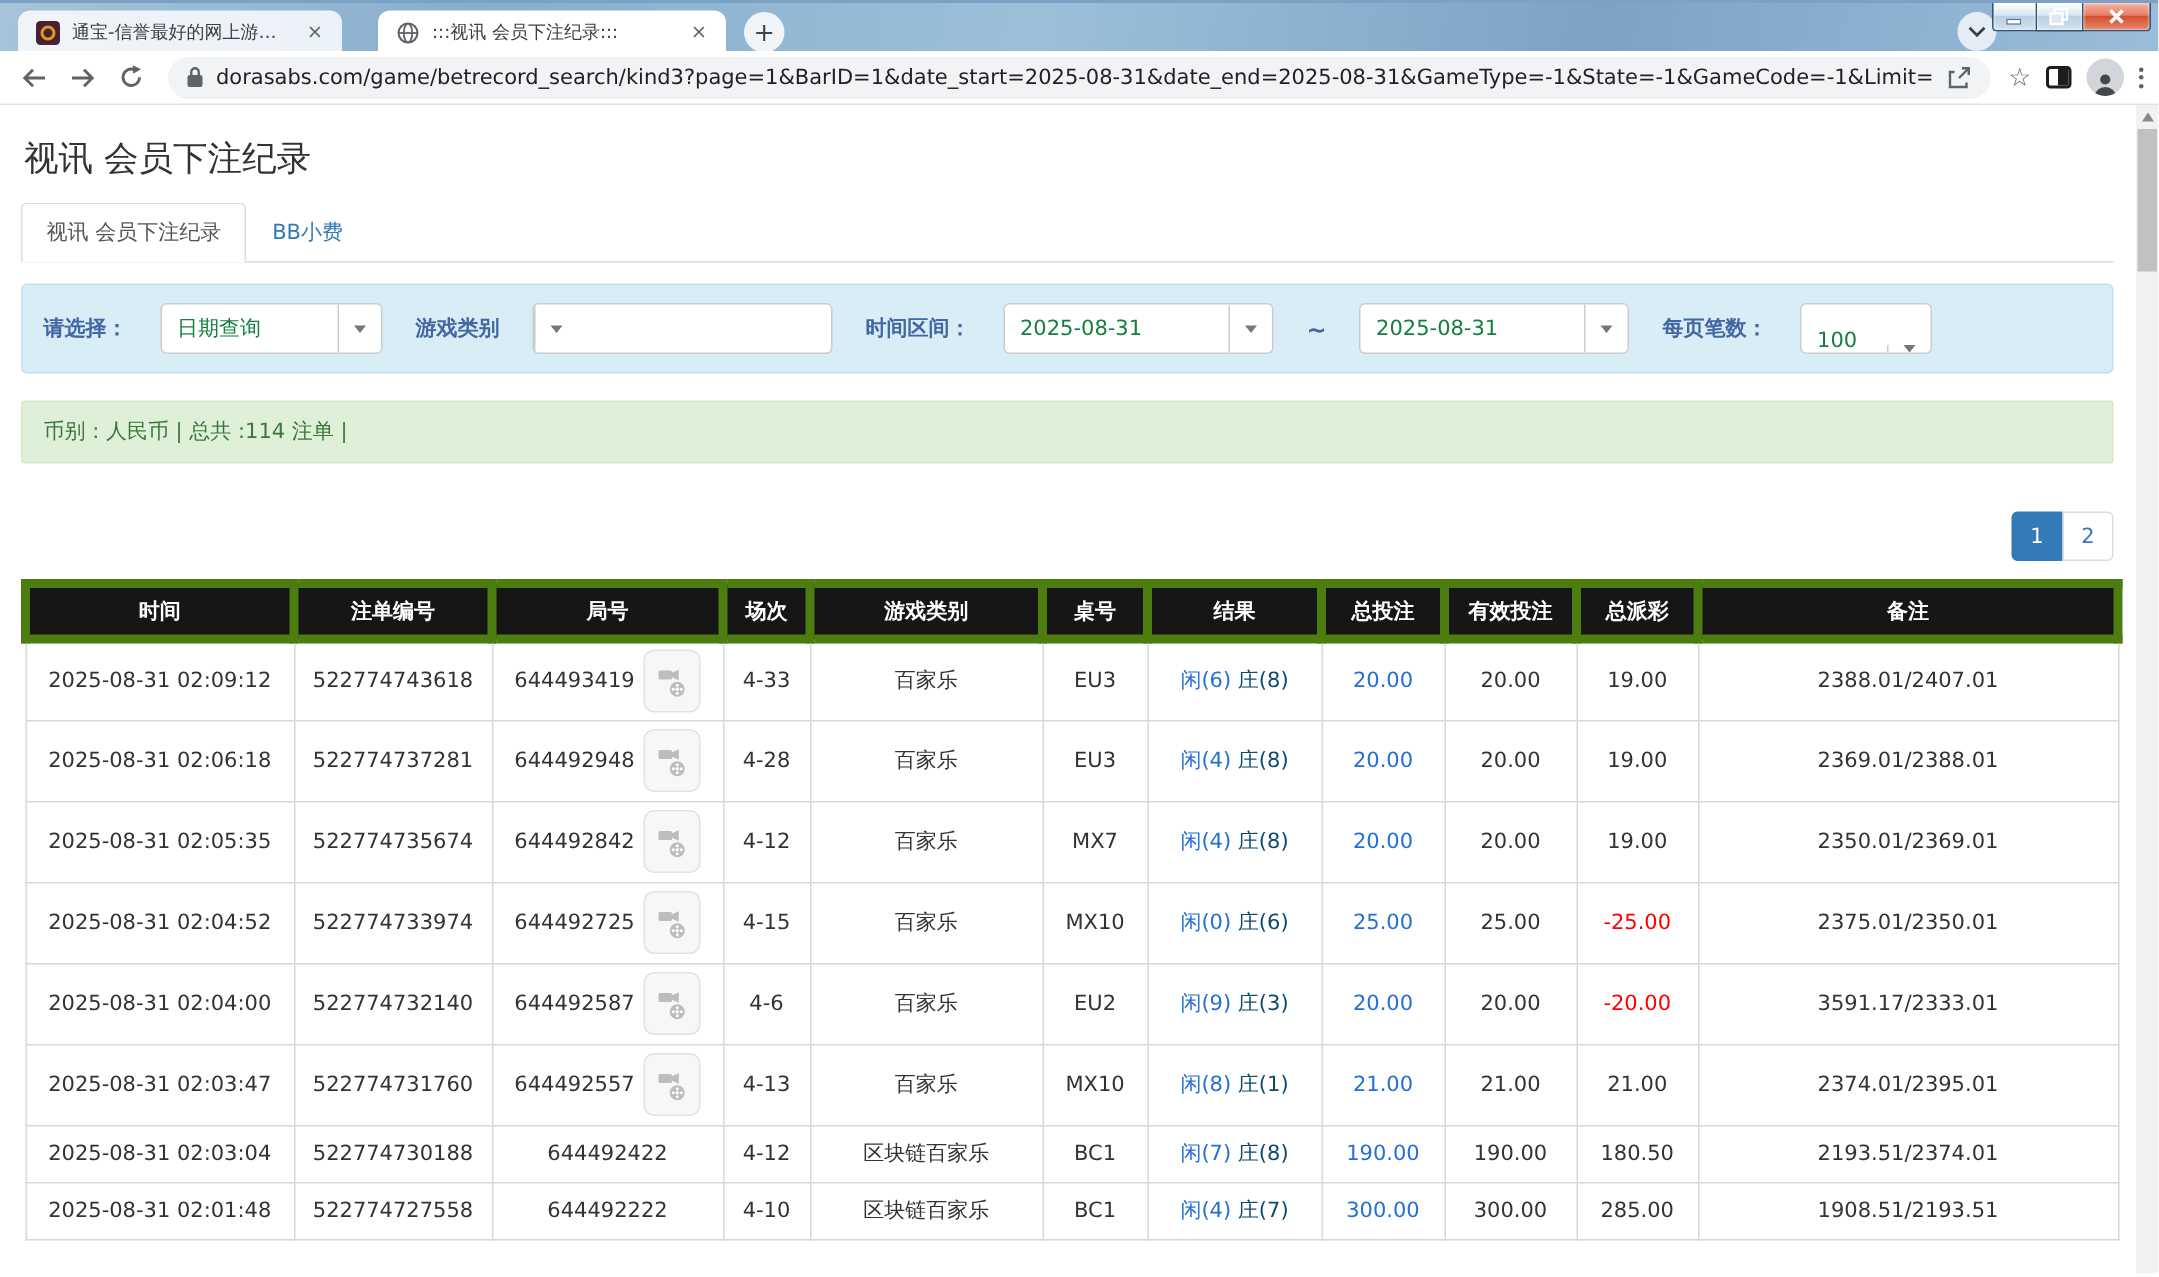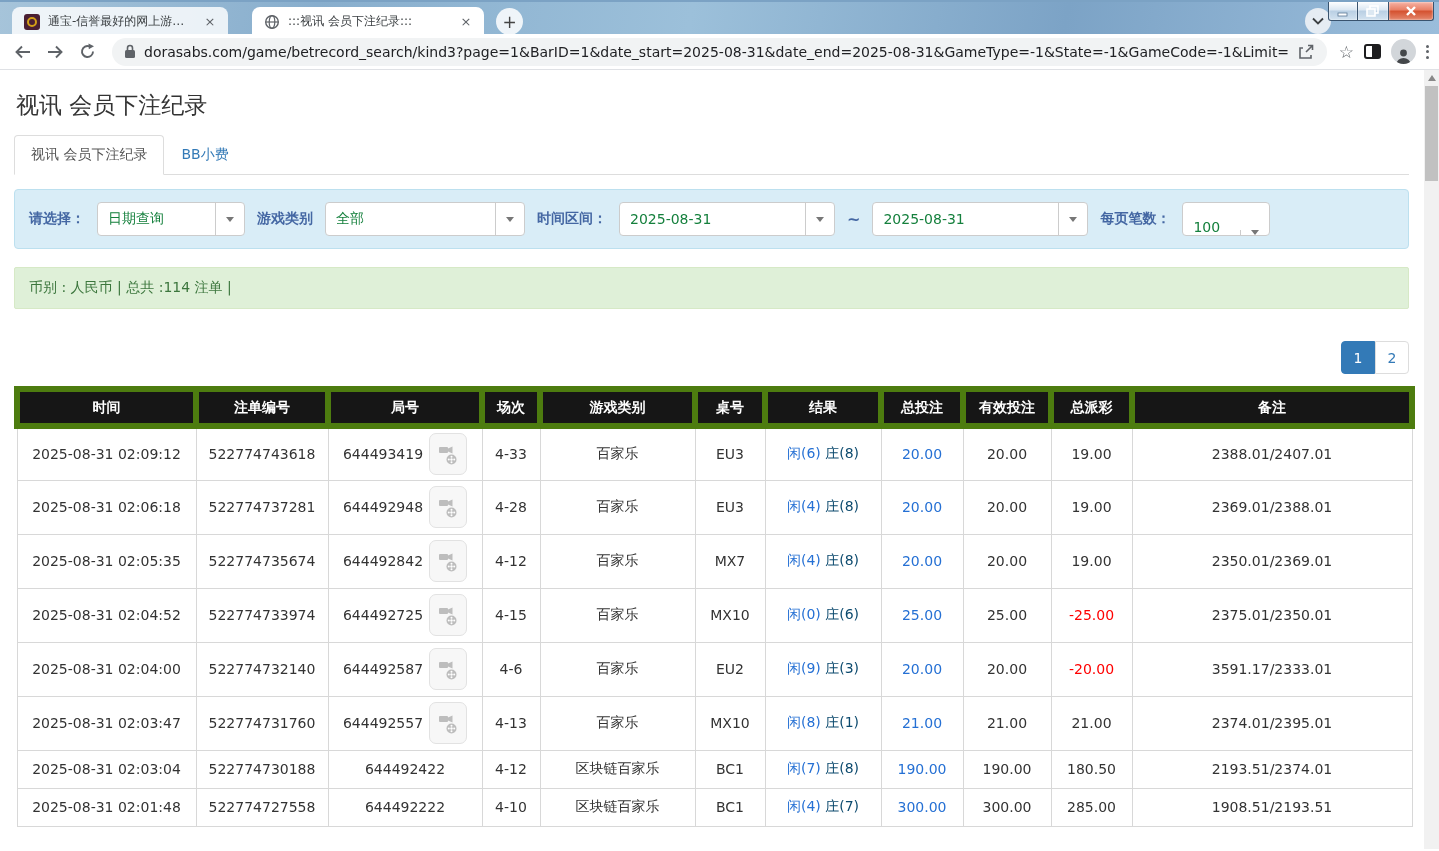--- a/index.html
+++ b/index.html
@@ -61,31 +61,31 @@
   h1.page-title { font-size:23px; font-weight:500; color:#333; padding:20px 0 14px 2px; }
 
   .nav-tabs { border-bottom:1px solid #ddd; display:flex; }
   .nav-tab { padding:10px 16px; font-size:14px; margin-bottom:-1px; border:1px solid transparent;
     border-radius:4px 4px 0 0; }
   .nav-tab.active { color:#555; background:#fff; border-color:#ddd #ddd #fff; }
   .nav-tab.link { color:#337ab7; }
 
   .filter-panel { margin-top:14px; background:#d9edf7; border:1px solid #bce0ef; border-radius:4px;
     padding:12px 14px; }
-  .filter-row { display:flex; align-items:center; flex-wrap:wrap; gap:12px; }
+  .filter-row { display:flex; align-items:center; flex-wrap:wrap; gap:22px; }
   .filter-row + .filter-row { margin-top:10px; }
   .flabel { color:#4467a3; font-weight:bold; font-size:14px; white-space:nowrap; }
   .combo { display:inline-flex; align-items:stretch; background:#fff; border:1px solid #ccc;
     border-radius:4px; height:34px; overflow:hidden; }
   .combo .val { display:flex; align-items:center; padding:0 10px; font-size:14px; color:#15803d; }
   .combo .caret { width:29px; border-left:1px solid #ccc; display:flex; align-items:center;
     justify-content:center; }
   .caret i { border-left:4px solid transparent; border-right:4px solid transparent;
     border-top:5px solid #777; }
-  .w-select { width:148px; } .w-game { width:200px; } .w-date { width:216px; }
+  .w-select { width:148px; } .w-game { width:200px; } .w-date { width:180px; }
   .w-limit { width:88px;align-items:flex-end; } .w-sort { width:205px; }
   .combo .val { flex:1; }
   .tilde { color:#4467a3; font-weight:bold; }
   .btn-search { background:#5bc0de; color:#fff; border:1px solid #46b8da; border-radius:4px;
     height:34px; padding:0 13px; font-size:14px; margin-left:6px; }
 
   .summary-bar { margin-top:18px; background:#dff0d8; border:1px solid #d6e9c6; border-radius:2px;
     height:42px; display:flex; align-items:center; justify-content:space-between; padding:0 14px; }
   .summary-left { color:#3c763d; font-size:14px; }
   .summary-right { color:#f4321c; font-size:14px; }
@@ -220,21 +220,20 @@
         <div class="filter-row">
           <span class="flabel">请选择：</span>
           <div class="combo w-select">
             <span class="val">日期查询</span>
             <span class="caret">
                 <i></i>
               </span>
           </div>
           <span class="flabel">游戏类别</span>
           <div class="combo w-game">
-            <span class="val">全部</span>
             <span class="caret">
                 <i></i>
               </span>
           </div>
           <span class="flabel">时间区间：</span>
           <div class="combo w-date">
             <span class="val">2025-08-31</span>
             <span class="caret">
                 <i></i>
               </span>

